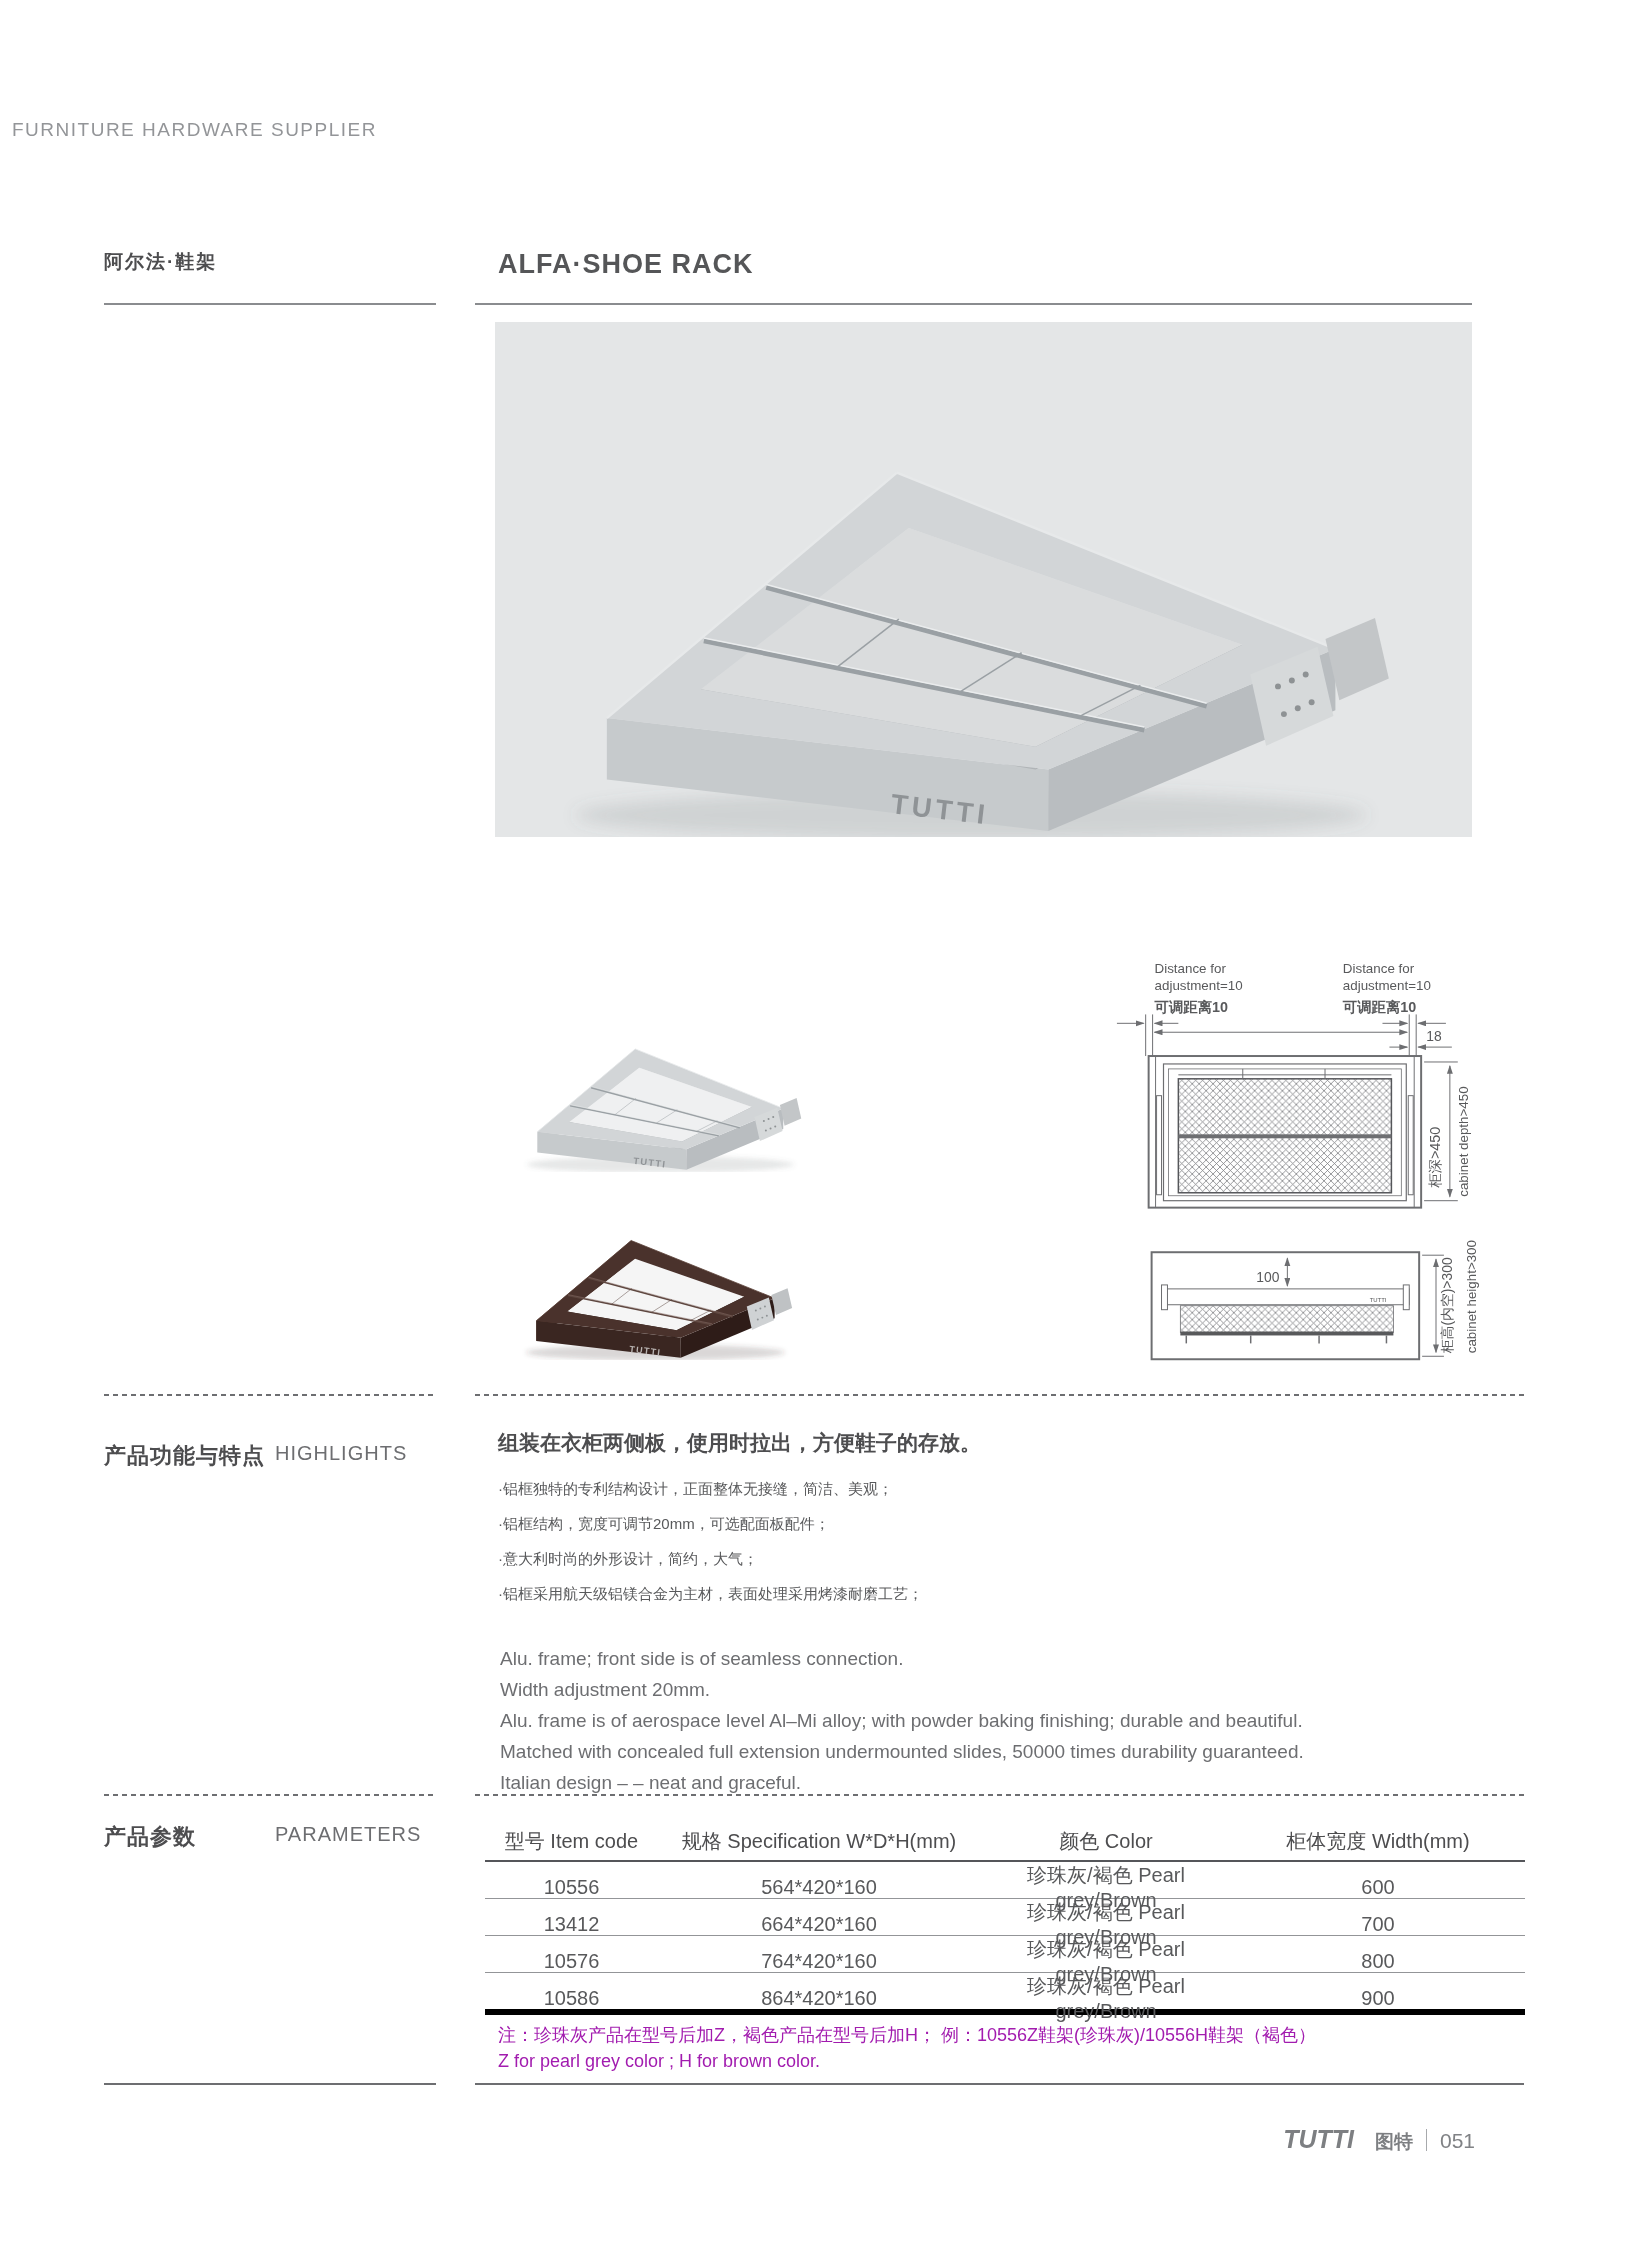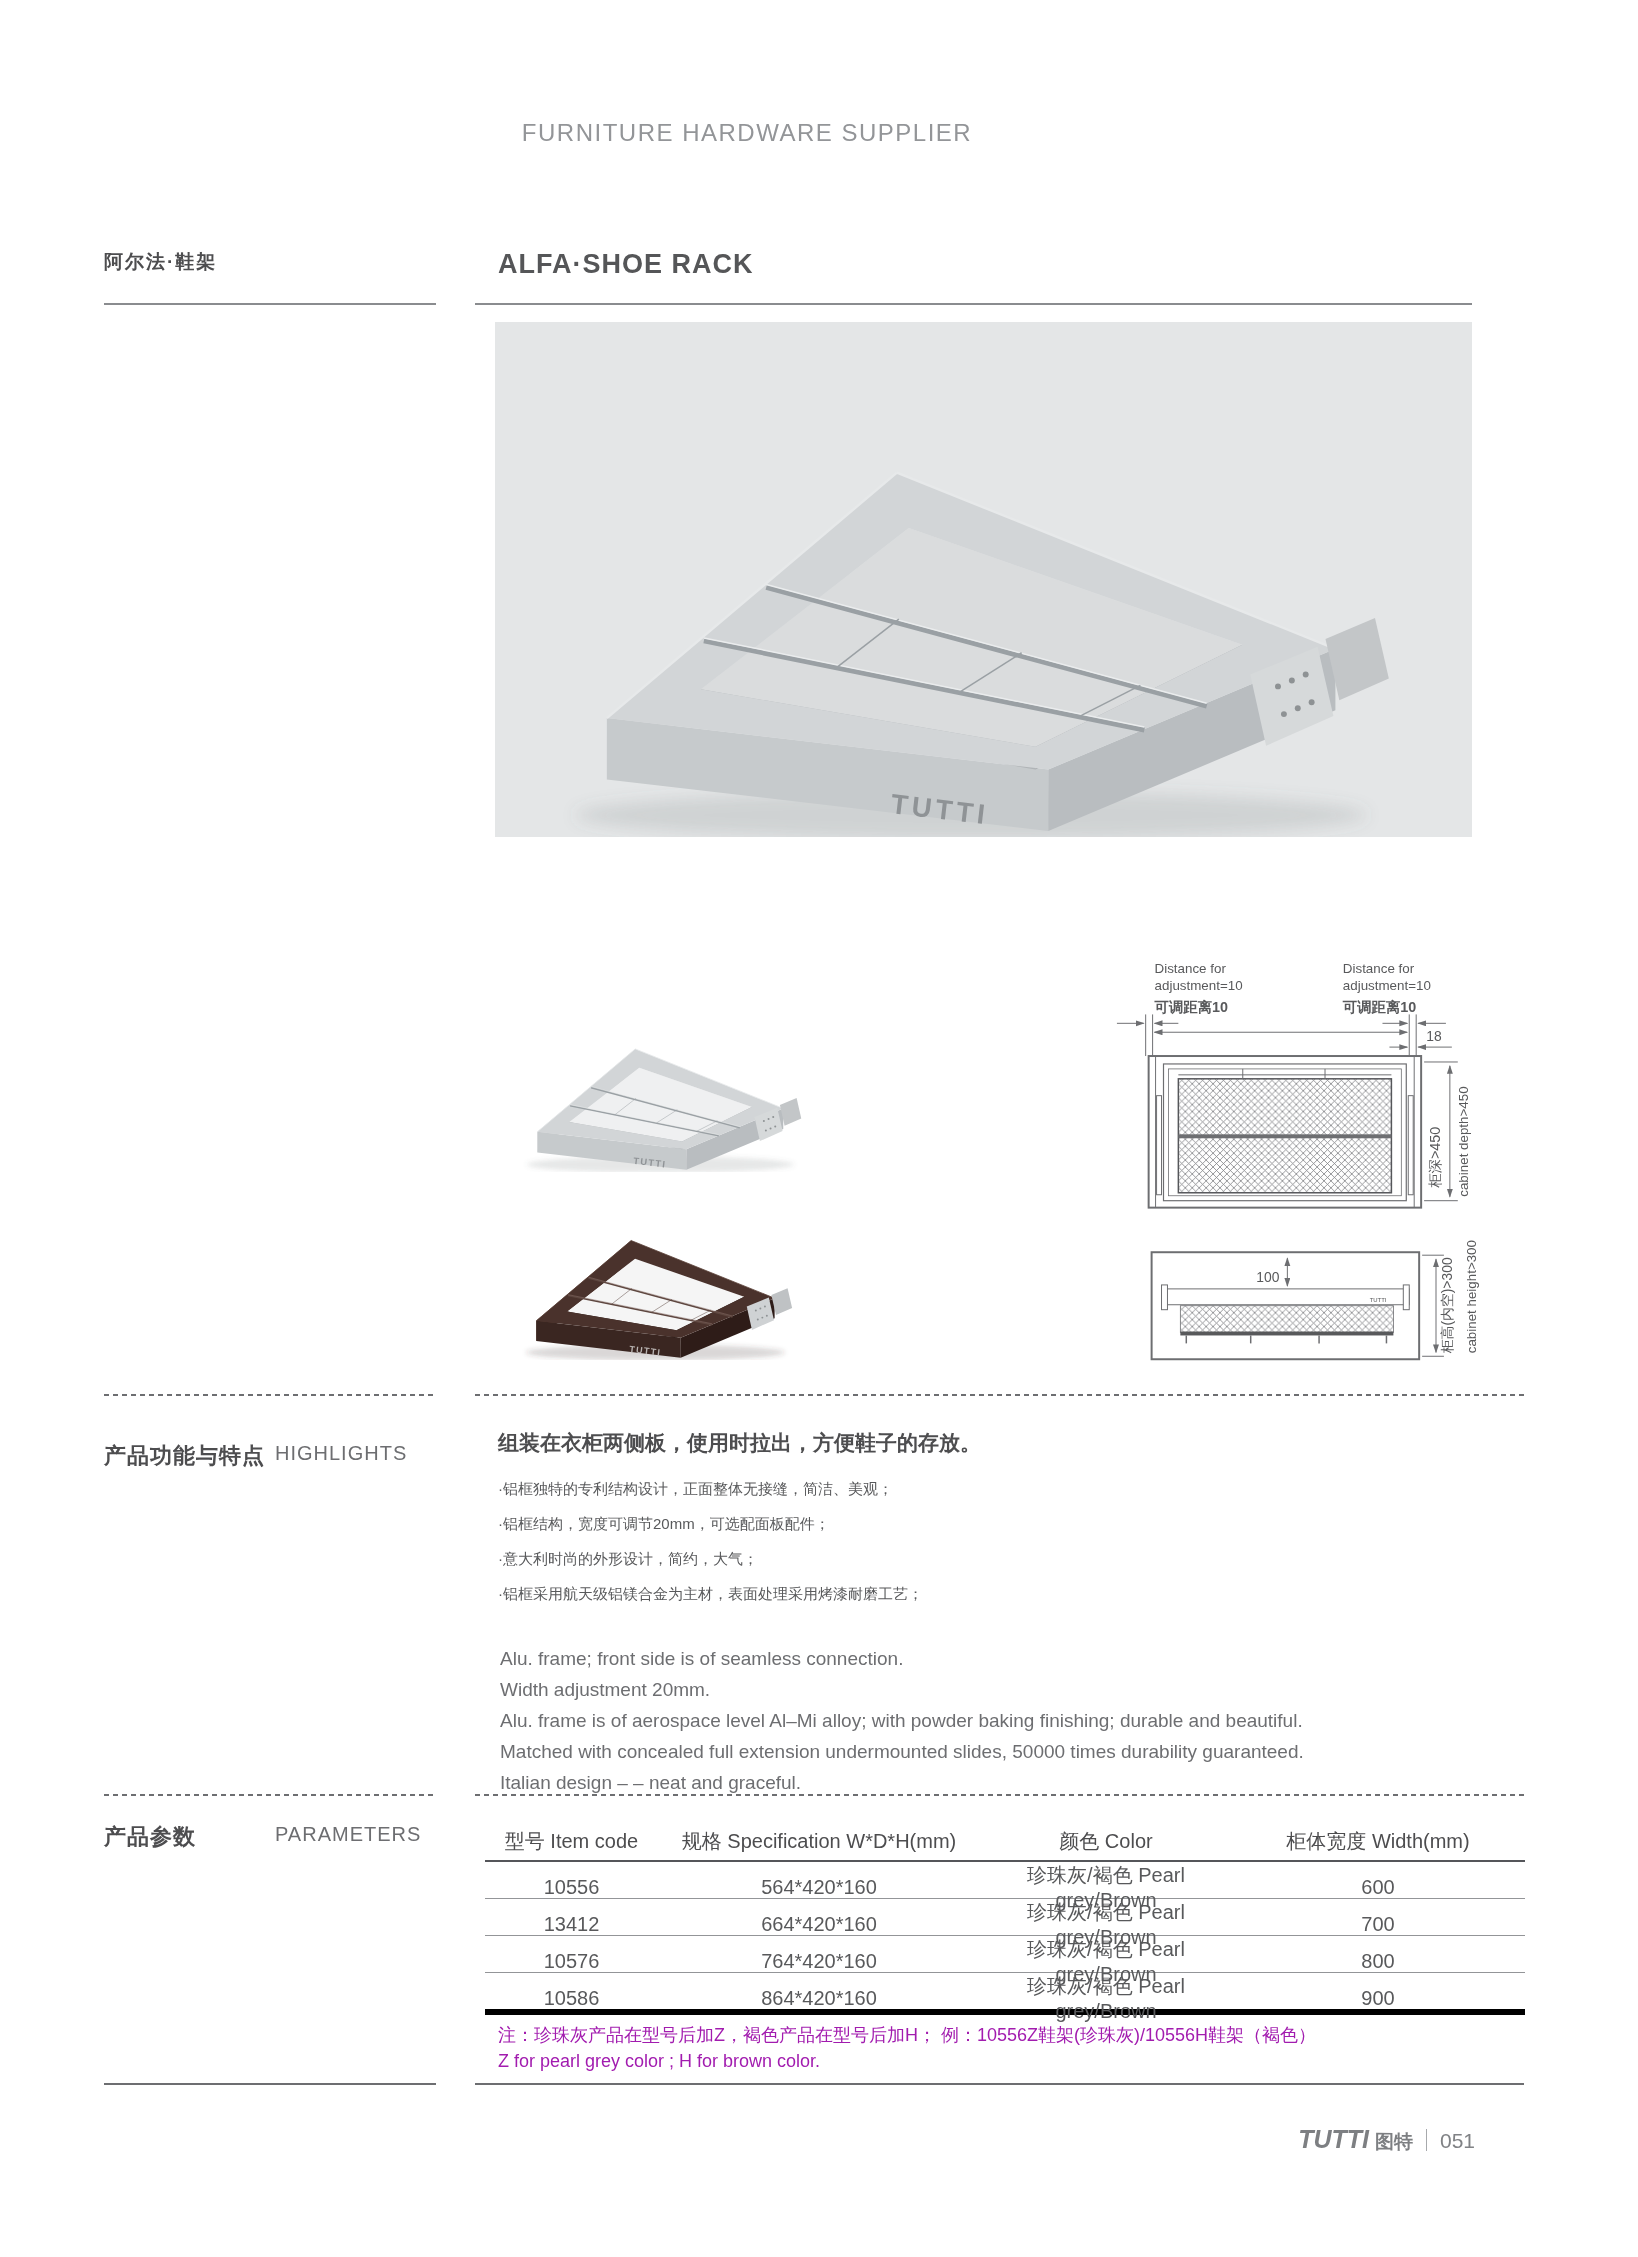--- a/index.html
+++ b/index.html
@@ -1,21 +1,21 @@
 <!DOCTYPE html>
 <html><head>
 <meta charset="utf-8">
 <style>
   html,body{margin:0;padding:0;background:#fff;}
   .page{position:relative;width:1638px;height:2257px;background:#ffffff;overflow:hidden;
         font-family:"Liberation Sans", sans-serif;color:#58595b;}
 
   
-  .supplier{position:absolute;top:119px;left:0;right:156px;text-align:center;
-            font-size:24px;letter-spacing:1.5px;color:#939598;padding-left:12px;}
+  .supplier{position:absolute;top:119px;left:0;right:156px;text-align:left;
+            font-size:19px;letter-spacing:1.5px;color:#939598;padding-left:12px;}
 
   
   .title-cn{position:absolute;left:104px;top:249px;font-size:19px;font-weight:700;
             letter-spacing:2px;color:#4d4d4f;}
   .title-en{position:absolute;left:498px;top:249px;font-size:27px;font-weight:600;
             letter-spacing:1px;color:#555658;}
   .rule{position:absolute;height:2px;background:#8a8c8f;}
   .rule-title-l{left:104px;top:303px;width:332px;}
   .rule-title-r{left:475px;top:303px;width:997px;}
 
@@ -70,21 +70,21 @@
   .ptable .drow:last-child{border-bottom:6px solid #000000;}
   .note{position:absolute;left:498px;top:2022px;font-size:18px;line-height:26px;color:#a21caf;}
 
   .rule-bot-l{left:104px;top:2083px;width:332px;background:#6d6e71;}
   .rule-bot-r{left:475px;top:2083px;width:1049px;background:#6d6e71;}
 
   
   .footer{position:absolute;left:475px;top:2125px;width:1000px;display:flex;
           justify-content:flex-end;align-items:baseline;color:#7d7f82;}
   .f-brand{font-size:25px;font-weight:800;font-style:italic;letter-spacing:0;}
-  .f-brand-cn{font-size:19px;font-weight:700;margin-left:6px;}
+  .f-brand-cn{font-size:19px;font-weight:700;margin-left:21px;}
   .f-sep{display:inline-block;width:1px;height:22px;background:#a7a9ac;margin:0 13px;align-self:center;}
   .f-page{font-size:21px;color:#808285;}
   .hidden-defs{position:absolute;width:0;height:0;overflow:hidden;}
 </style>
 </head>
 <body>
 
 <div class="page">
 
   <svg class="hidden-defs" aria-hidden="true">

